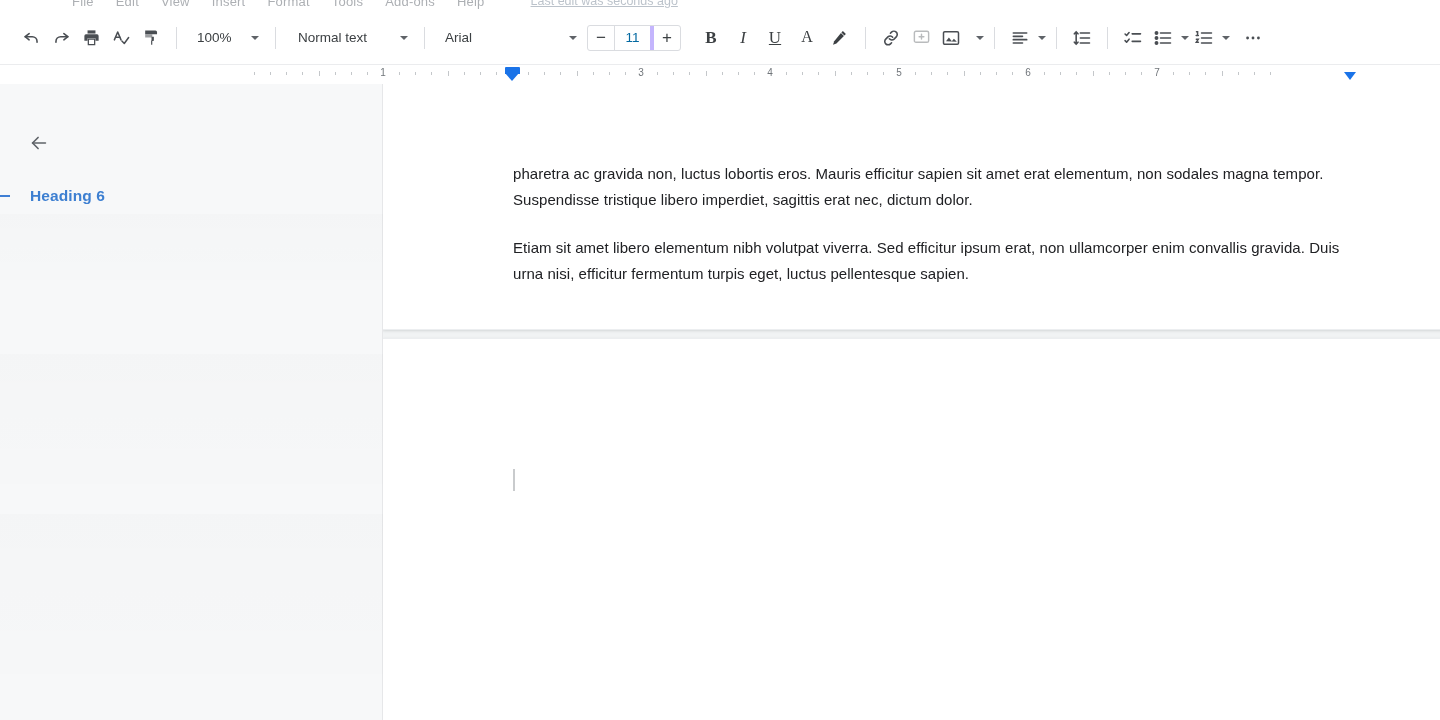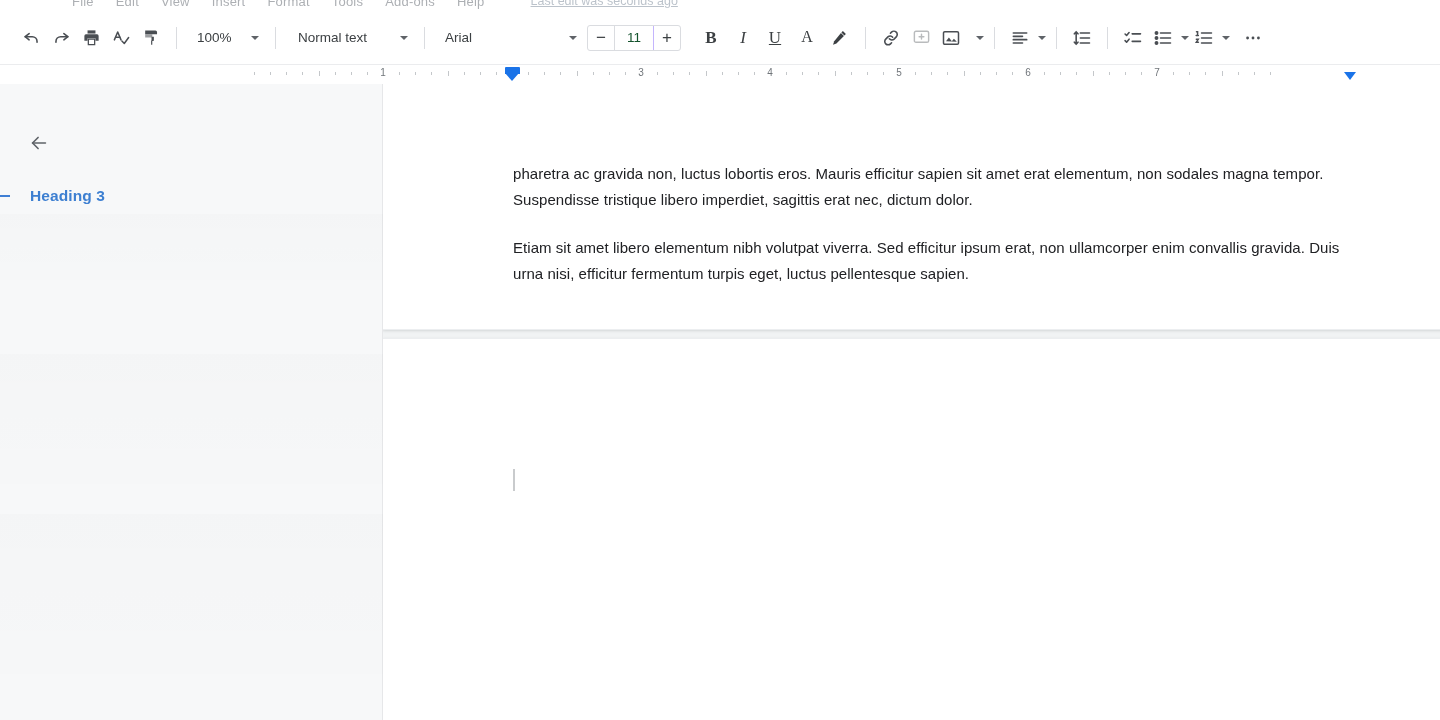--- a/index.html
+++ b/index.html
@@ -63,22 +63,22 @@
   .fontsize {
     display: flex; align-items: center; height: 26px;
     border: 1px solid #dadce0; border-radius: 3px; margin-left: 4px; flex: 0 0 auto;
   }
   .fs-btn {
     width: 26px; height: 24px; display: flex; align-items: center; justify-content: center;
     font-size: 17px; color: #3c4043; line-height: 1;
   }
   .fs-val {
     width: 40px; height: 24px; display: flex; align-items: center; justify-content: center;
-    font-size: 13.5px; color: #14532d;
-    border-left: 1px solid #dadce0; border-right: 1px solid #c4b5fd;
+    font-size: 13.5px; color: #0369a1;
+    border-left: 1px solid #dadce0; border-right: 4px solid #c4b5fd;
   }
 
   .fmt-btn {
     width: 32px; height: 30px; display: flex; align-items: center; justify-content: center;
     color: #3c4043; flex: 0 0 auto; position: relative;
   }
   .fmt-b { font-family: "Liberation Serif", serif; font-weight: bold; font-size: 17px; }
   .fmt-i { font-family: "Liberation Serif", serif; font-style: italic; font-size: 17px; }
   .fmt-u { font-family: "Liberation Serif", serif; font-size: 17px; text-decoration: underline; }
   .fmt-a { font-family: "Liberation Serif", serif; font-size: 16px; line-height: .9; }
@@ -434,21 +434,21 @@
 
     <div class="outline-back">
       <svg width="22" height="22" viewBox="0 0 24 24" fill="none" stroke="currentColor" stroke-width="1.8" stroke-linecap="round" stroke-linejoin="round">
           <path d="M19 12H5"></path>
           <path d="M11 6l-6 6 6 6"></path>
         </svg>
     </div>
 
     <div class="outline-row">
       <span class="outline-dash"></span>
-      <span class="outline-h1">Heading 3</span>
+      <span class="outline-h1">Heading 6</span>
     </div>
   </div>
 
   <div class="canvas">
 
     <div class="page page-1">
       <div class="doc-para p1">pharetra ac gravida non, luctus lobortis eros. Mauris efficitur sapien sit amet erat elementum, non sodales magna tempor. Suspendisse tristique libero imperdiet, sagittis erat nec, dictum dolor.</div>
       <div class="doc-para p2">Etiam sit amet libero elementum nibh volutpat viverra. Sed efficitur ipsum erat, non ullamcorper enim convallis gravida. Duis urna nisi, efficitur fermentum turpis eget, luctus pellentesque sapien.</div>
     </div>
 

